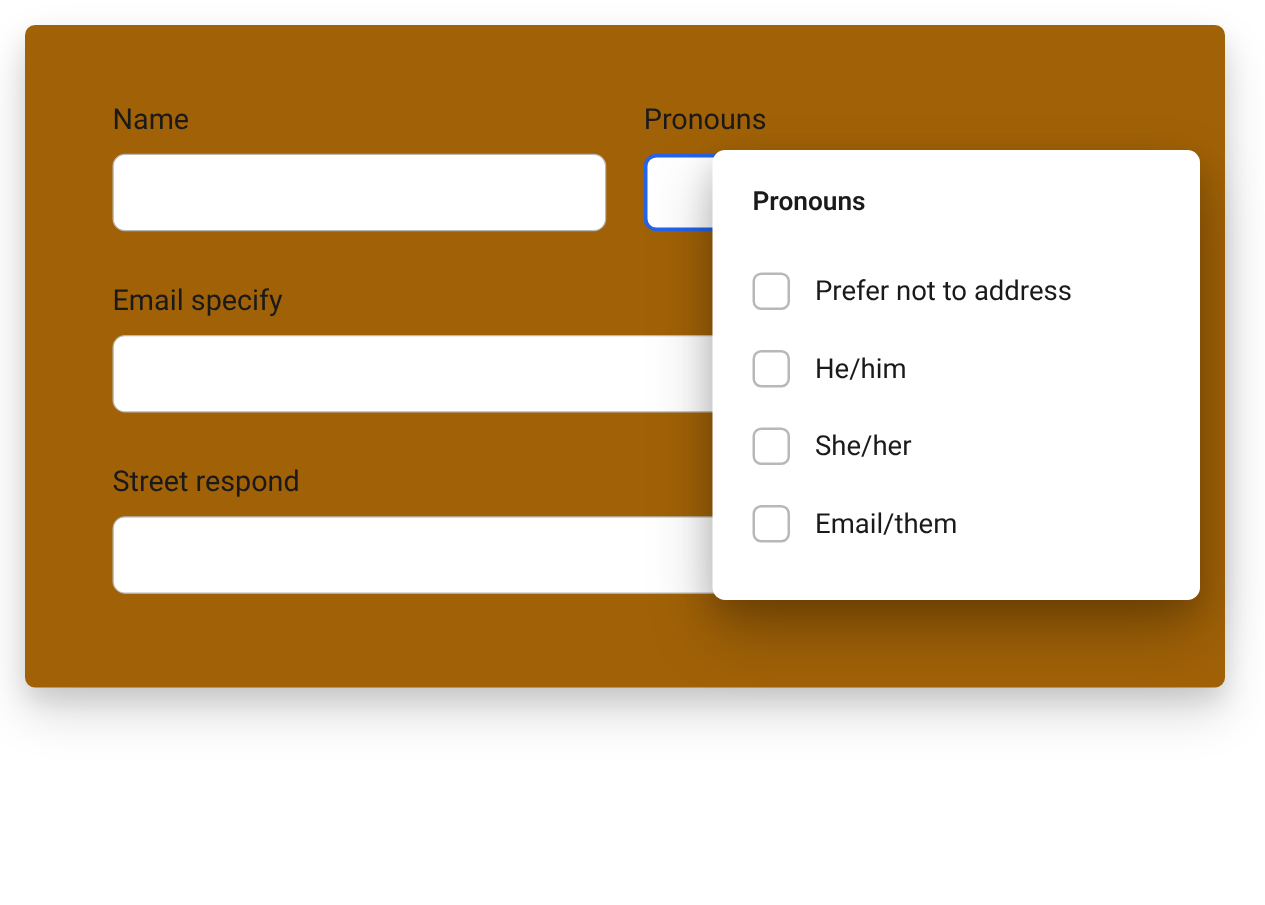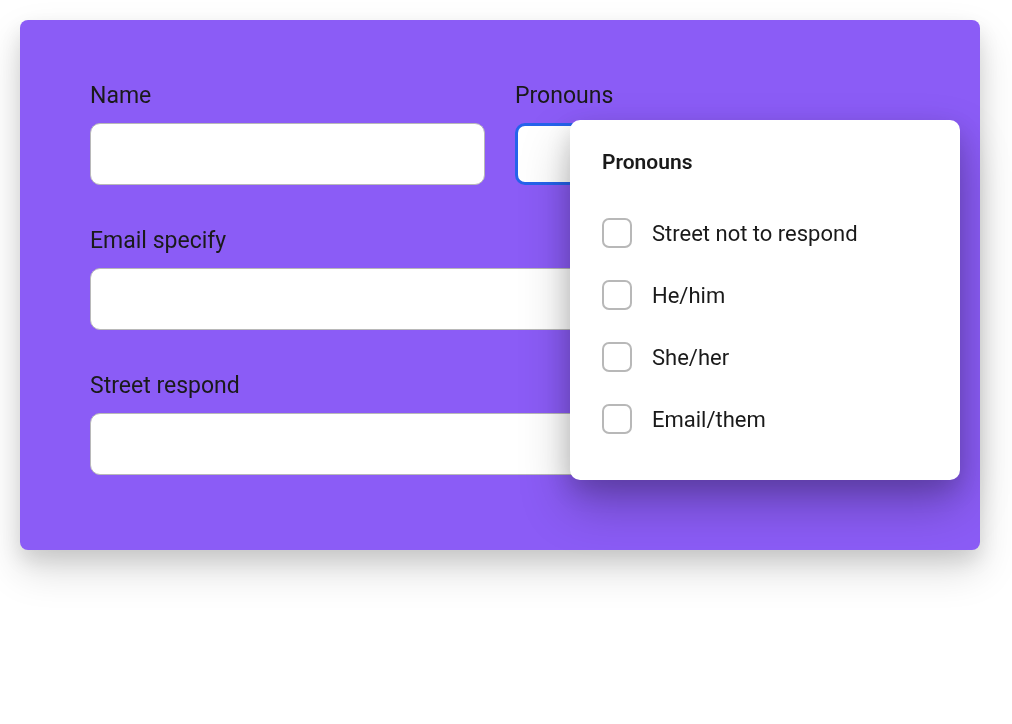--- a/index.html
+++ b/index.html
@@ -11,21 +11,21 @@
     body {
       font-family: -apple-system, BlinkMacSystemFont, "Segoe UI", Roboto, Helvetica, Arial, sans-serif;
       background: #ffffff;
       padding: 20px;
       width: 1012px;
       height: 724px;
       position: relative;
     }
     
     .form-container {
-      background: #8b5cf6;
+      background: #a16207;
       border-radius: 8px;
       padding: 62px 70px 40px 70px;
       box-shadow: 0 20px 40px rgba(0, 0, 0, 0.15), 0 10px 20px rgba(0, 0, 0, 0.1);
       position: relative;
       width: 960px;
       height: 530px;
     }
     
     .form-row {
       display: flex;
@@ -138,21 +138,21 @@
     </div>
   </div>
 
 </div>
 
 <div class="dropdown-panel">
   <div class="dropdown-title">Pronouns</div>
 
   <div class="dropdown-option">
     <div class="checkbox"></div>
-    <span class="option-label">Street not to respond</span>
+    <span class="option-label">Prefer not to address</span>
   </div>
 
   <div class="dropdown-option">
     <div class="checkbox"></div>
     <span class="option-label">He/him</span>
   </div>
 
   <div class="dropdown-option">
     <div class="checkbox"></div>
     <span class="option-label">She/her</span>

